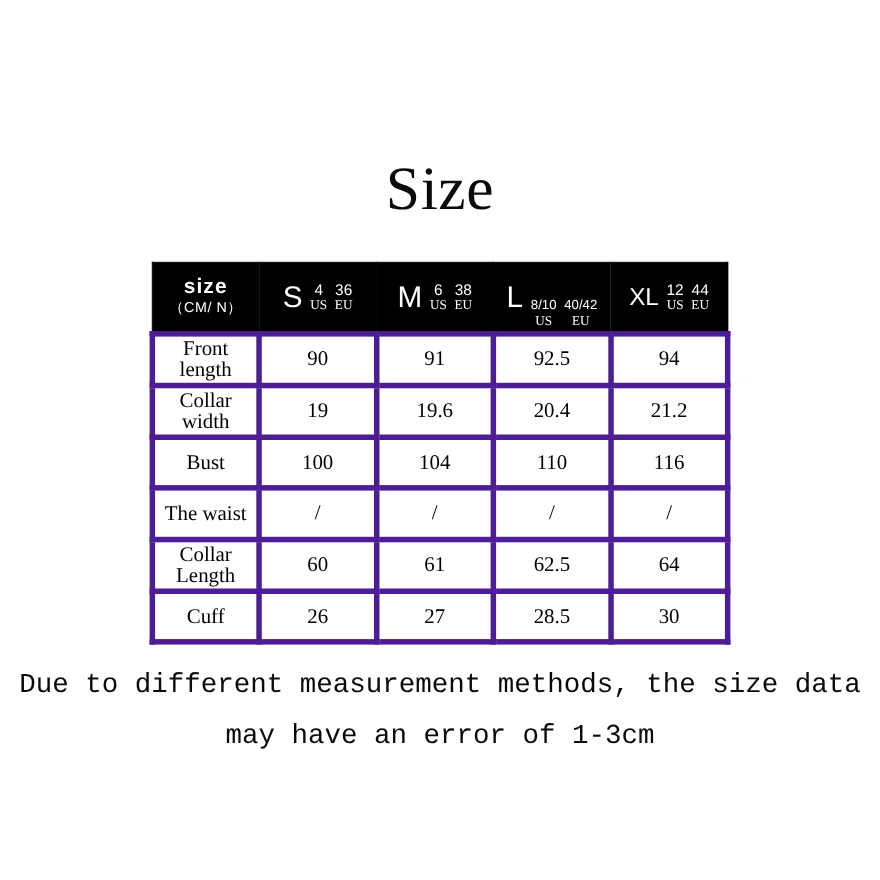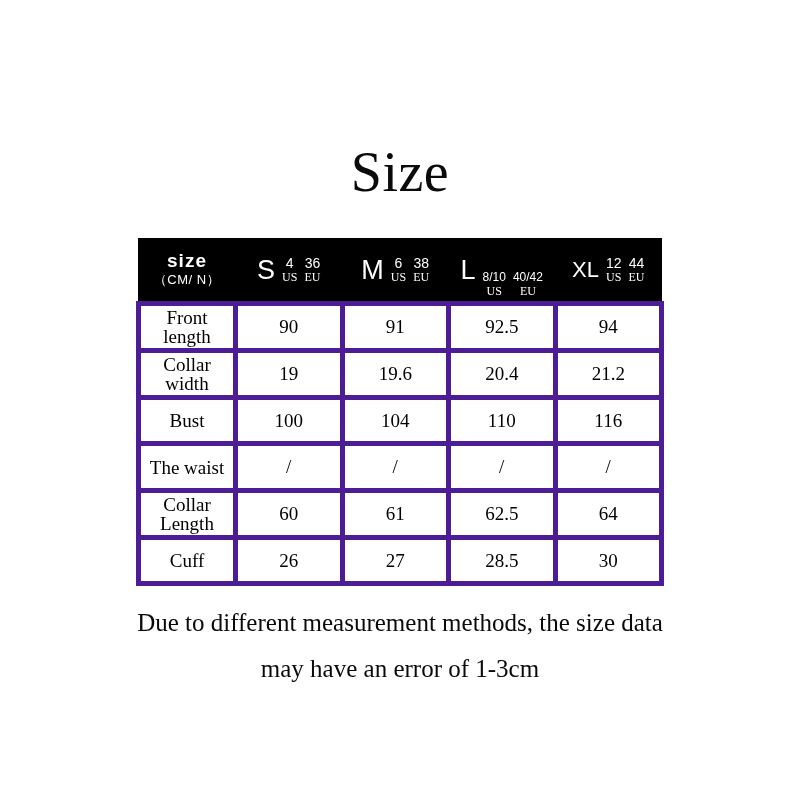--- a/index.html
+++ b/index.html
@@ -120,21 +120,21 @@
     font-size: 21px;
   }
   tr.r-two td { height: 42px; }
   tr.r-one td { height: 41px; }
   .note {
     position: absolute;
     top: 600px;
     left: 0;
     width: 800px;
     text-align: center;
-    font-family: Liberation Serif, serif;
+    font-family: Liberation Mono, monospace;
     font-size: 25px;
     line-height: 46px;
     color: #0a0a0a;
   }
   .note .l2 {
     display: block;
   }
 </style>
 </head>
 <body>

